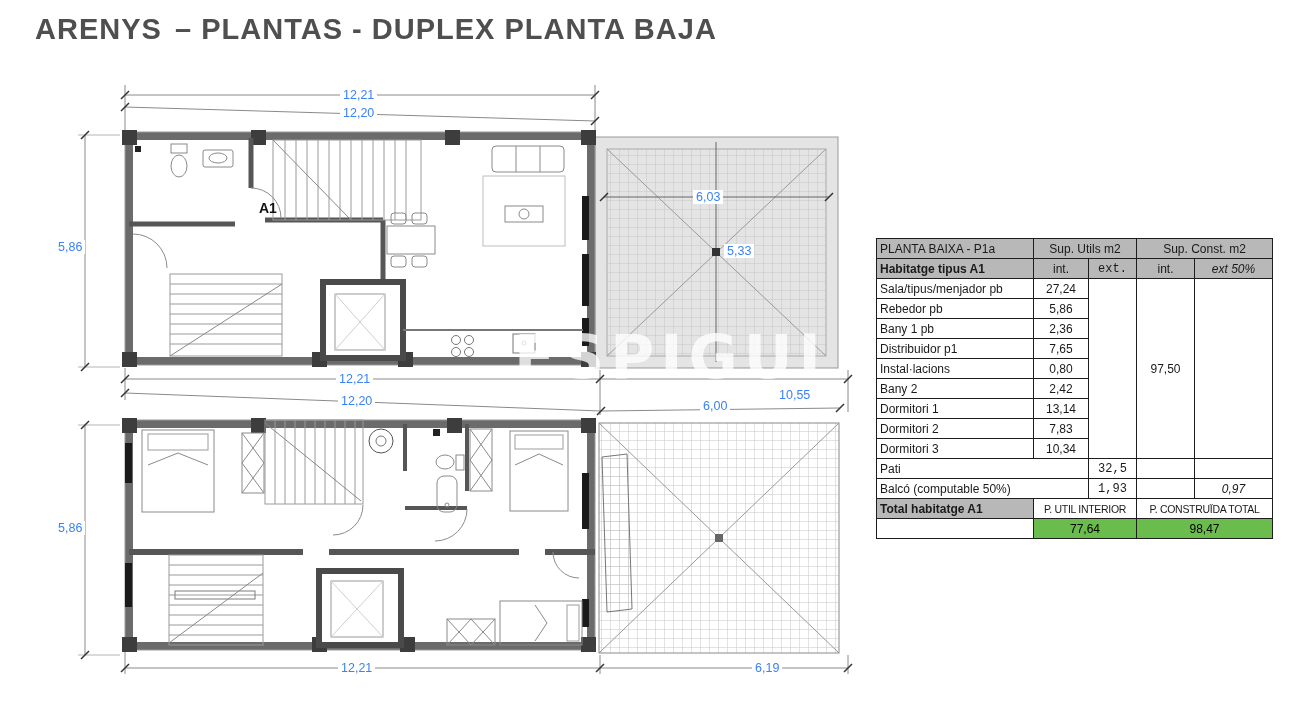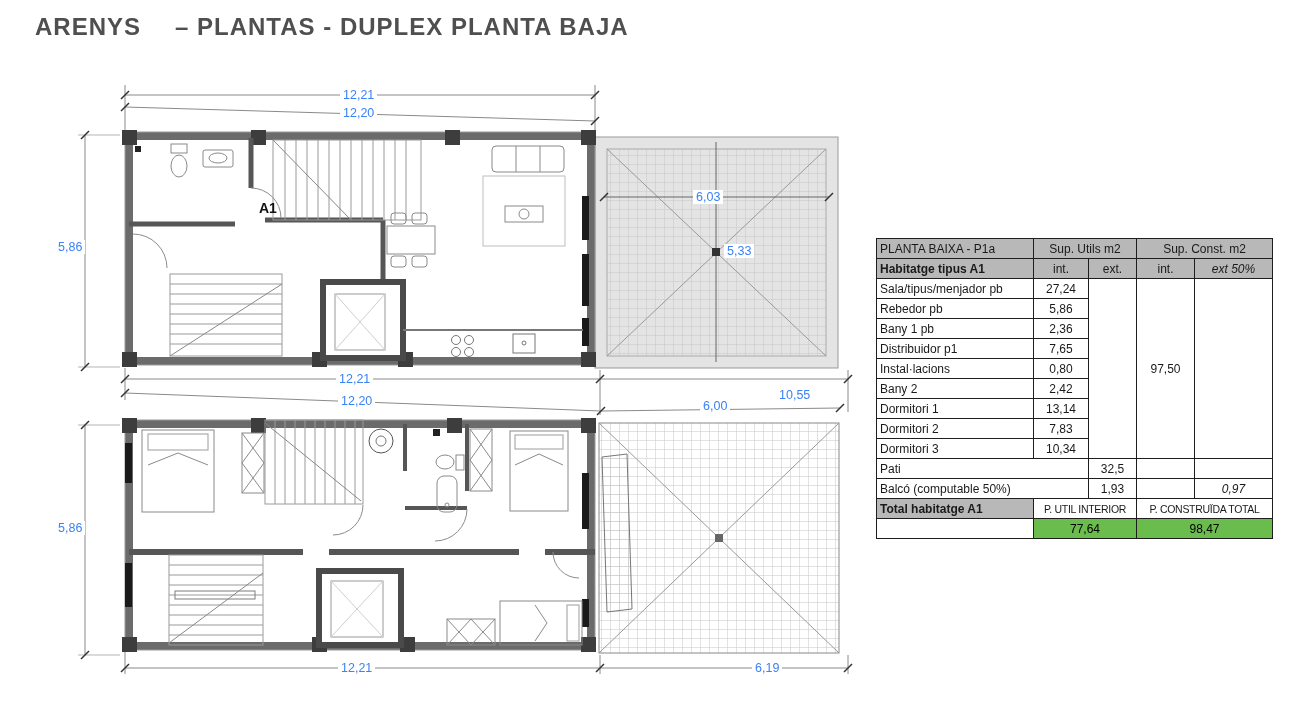--- a/index.html
+++ b/index.html
@@ -1,36 +1,36 @@
 <!DOCTYPE html>
 <html style="--green: #6abd4d; --hdr: #b8b8b8;"><head>
 <meta charset="utf-8">
 <style>
   :root { --green:#6abd4d; --hdr:#b8b8b8; --ink:#1a1a1a; }
   html,body{margin:0;padding:0;background:#fff;}
   .stage{position:relative;width:1300px;height:722px;background:#fff;overflow:hidden;
          font-family:"Liberation Sans",sans-serif;color:#333;}
-  .title{position:absolute;top:13px;left:35px;font-size:24px;font-weight:600;
+  .title{position:absolute;top:13px;left:35px;font-size:29px;font-weight:600;
          color:#4f4f4f;letter-spacing:1px;}
   .title .sub{position:absolute;left:140px;top:0;white-space:nowrap;font-weight:600;}
   .dimlabel{position:absolute;font-size:12.5px;color:#3b82f6;background:#fff;
             padding:0 3px;line-height:14px;white-space:nowrap;}
   .unitlabel{position:absolute;font-size:14px;font-weight:bold;color:#111;}
   .watermark{position:absolute;left:514px;top:322px;font-size:60px;font-weight:bold;
              color:rgba(255,255,255,0.78);letter-spacing:6px;z-index:5;
              font-family:"DejaVu Sans",sans-serif;pointer-events:none;}
   svg{position:absolute;}
   
   table.areas{position:absolute;left:876px;top:238px;border-collapse:collapse;
               font-size:12px;color:var(--ink);table-layout:fixed;}
   table.areas td{border:1px solid #1d1d1d;height:19px;padding:0 3px;
                  vertical-align:middle;overflow:hidden;white-space:nowrap;}
   td.lab{width:150px;text-align:left;margin-left:15px;}
   td.c1{width:48px;text-align:center;}
-  td.c2{width:41px;text-align:center;}
+  td.c2{width:41px;text-align:center;font-family:Liberation Mono, monospace;}
   td.c3{width:51px;text-align:center;}
   td.c4{width:71px;text-align:center;font-style:italic;}
   td.hdr{background:var(--hdr);}
   td.bold{font-weight:bold;}
   td.center{text-align:center;}
   td.thickL{border-left:2px solid #111;}
   td.noborder{border:none;border-top:1px solid #1d1d1d;}
   td.green{background:var(--green);font-weight:normal;text-align:center;color:#000;}
   td.tot{font-size:10.5px;letter-spacing:-0.3px;text-align:center;padding:0 1px;}
 </style>
@@ -282,20 +282,21 @@
   <div class="dimlabel" style="left:338px;top:394px">12,20</div>
   <div class="dimlabel" style="left:700px;top:399px">6,00</div>
   <div class="dimlabel" style="left:693px;top:190px">6,03</div>
   <div class="dimlabel" style="left:724px;top:244px">5,33</div>
   <div class="dimlabel" style="left:55px;top:521px">5,86</div>
   <div class="dimlabel" style="left:338px;top:661px">12,21</div>
   <div class="dimlabel" style="left:752px;top:661px">6,19</div>
 
   <div class="unitlabel" style="left:259px;top:200px">A1</div>
 
+  <div class="watermark">ESPIGUL</div>
 
   <table class="areas">
     <tbody>
         <tr>
       <td class="lab hdr">PLANTA BAIXA - P1a</td>
       <td class="hdr center thickL" colspan="2">Sup. Utils m2</td>
       <td class="hdr center thickL" colspan="2">Sup. Const. m2</td>
     </tr>
     <tr>
       <td class="lab hdr bold">Habitatge tipus A1</td>

